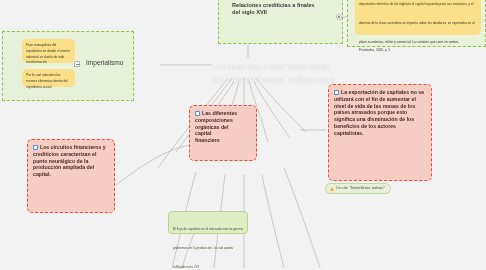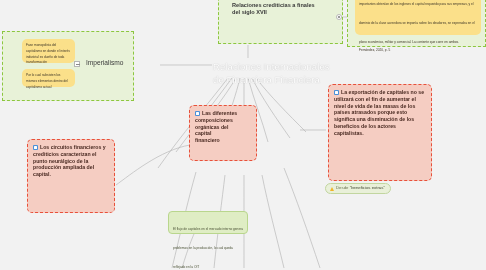--- a/index.html
+++ b/index.html
@@ -172,21 +172,21 @@
 
   <div class="grp grp-green" style="left:347px;top:-16px;width:139px;height:63px;"></div>
 
   <div class="node yellow" style="left:355px;top:-12px;width:126px;height:47px;">
     <span class="tiny">importantes obtenían de los ingleses el capital requerido para sus empresas, y el dominio de la clase acreedora se imponía sobre los deudores, se expresaba en el plano económico, militar y comercial. La corriente que corre en ambos.</span>
     <div class="tiny" style="margin-top:1px;">Fernández, 2020, p. 5</div>
   </div>
 
   <div class="ctr-title" style="left:213px;top:61px;width:130px;">
     <div>Relaciones Internacionales</div>
-    <div>de Financiera Financiera</div>
+    <div>de Dependencia Relaciones</div>
   </div>
 
   <div class="node pink sm" style="left:189px;top:105px;width:68px;height:56px;">
     <span class="bullet"></span><span>Las diferentes</span>
     <div>composiciones</div>
     <div>orgánicas del</div>
     <div>capital</div>
     <div>financiero</div>
   </div>
 

